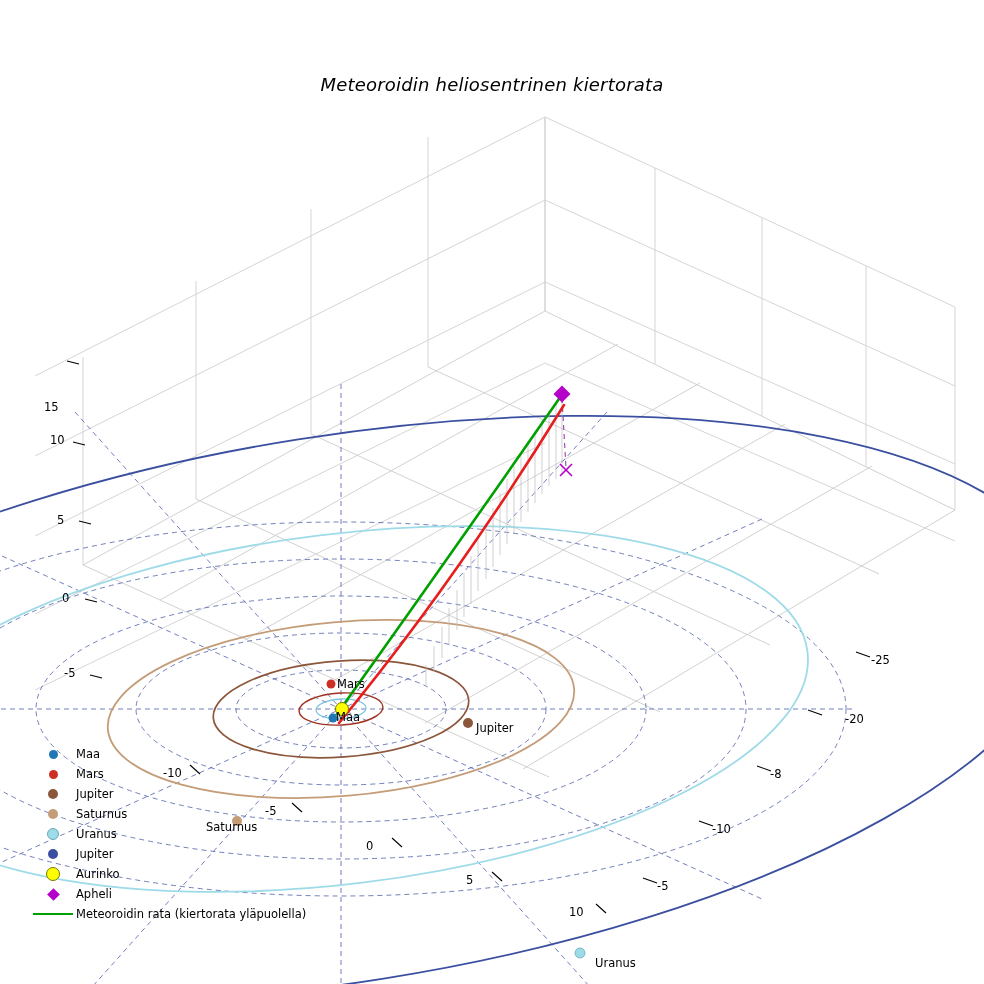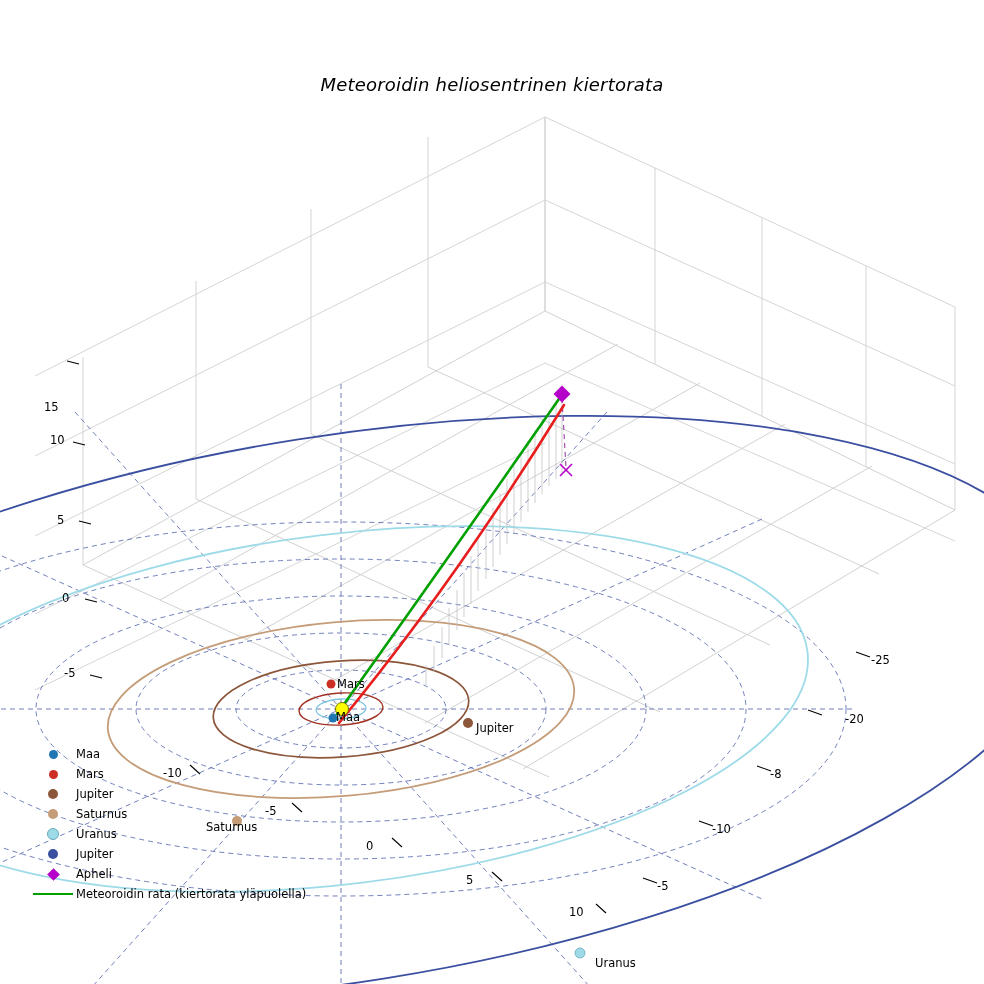--- a/index.html
+++ b/index.html
@@ -308,20 +308,26 @@
       <span class="legend-label">Uranus</span>
     </div>
 
     <div class="legend-row">
       <span class="legend-key">
         <span class="dot" style="width:10px;height:10px;background:#3b4fa0;"></span>
       </span>
       <span class="legend-label">Jupiter</span>
     </div>
 
+    <div class="legend-row">
+      <span class="legend-key">
+        <span class="dot" style="width:12px;height:12px;background:#ffff00;border:1px solid #777700;"></span>
+      </span>
+      <span class="legend-label">Aurinko</span>
+    </div>
 
     <div class="legend-row">
       <span class="legend-key">
         <span class="diamond" style="background:#b400c8;"></span>
       </span>
       <span class="legend-label">Apheli</span>
     </div>
 
     <div class="legend-row">
       <span class="legend-key">

